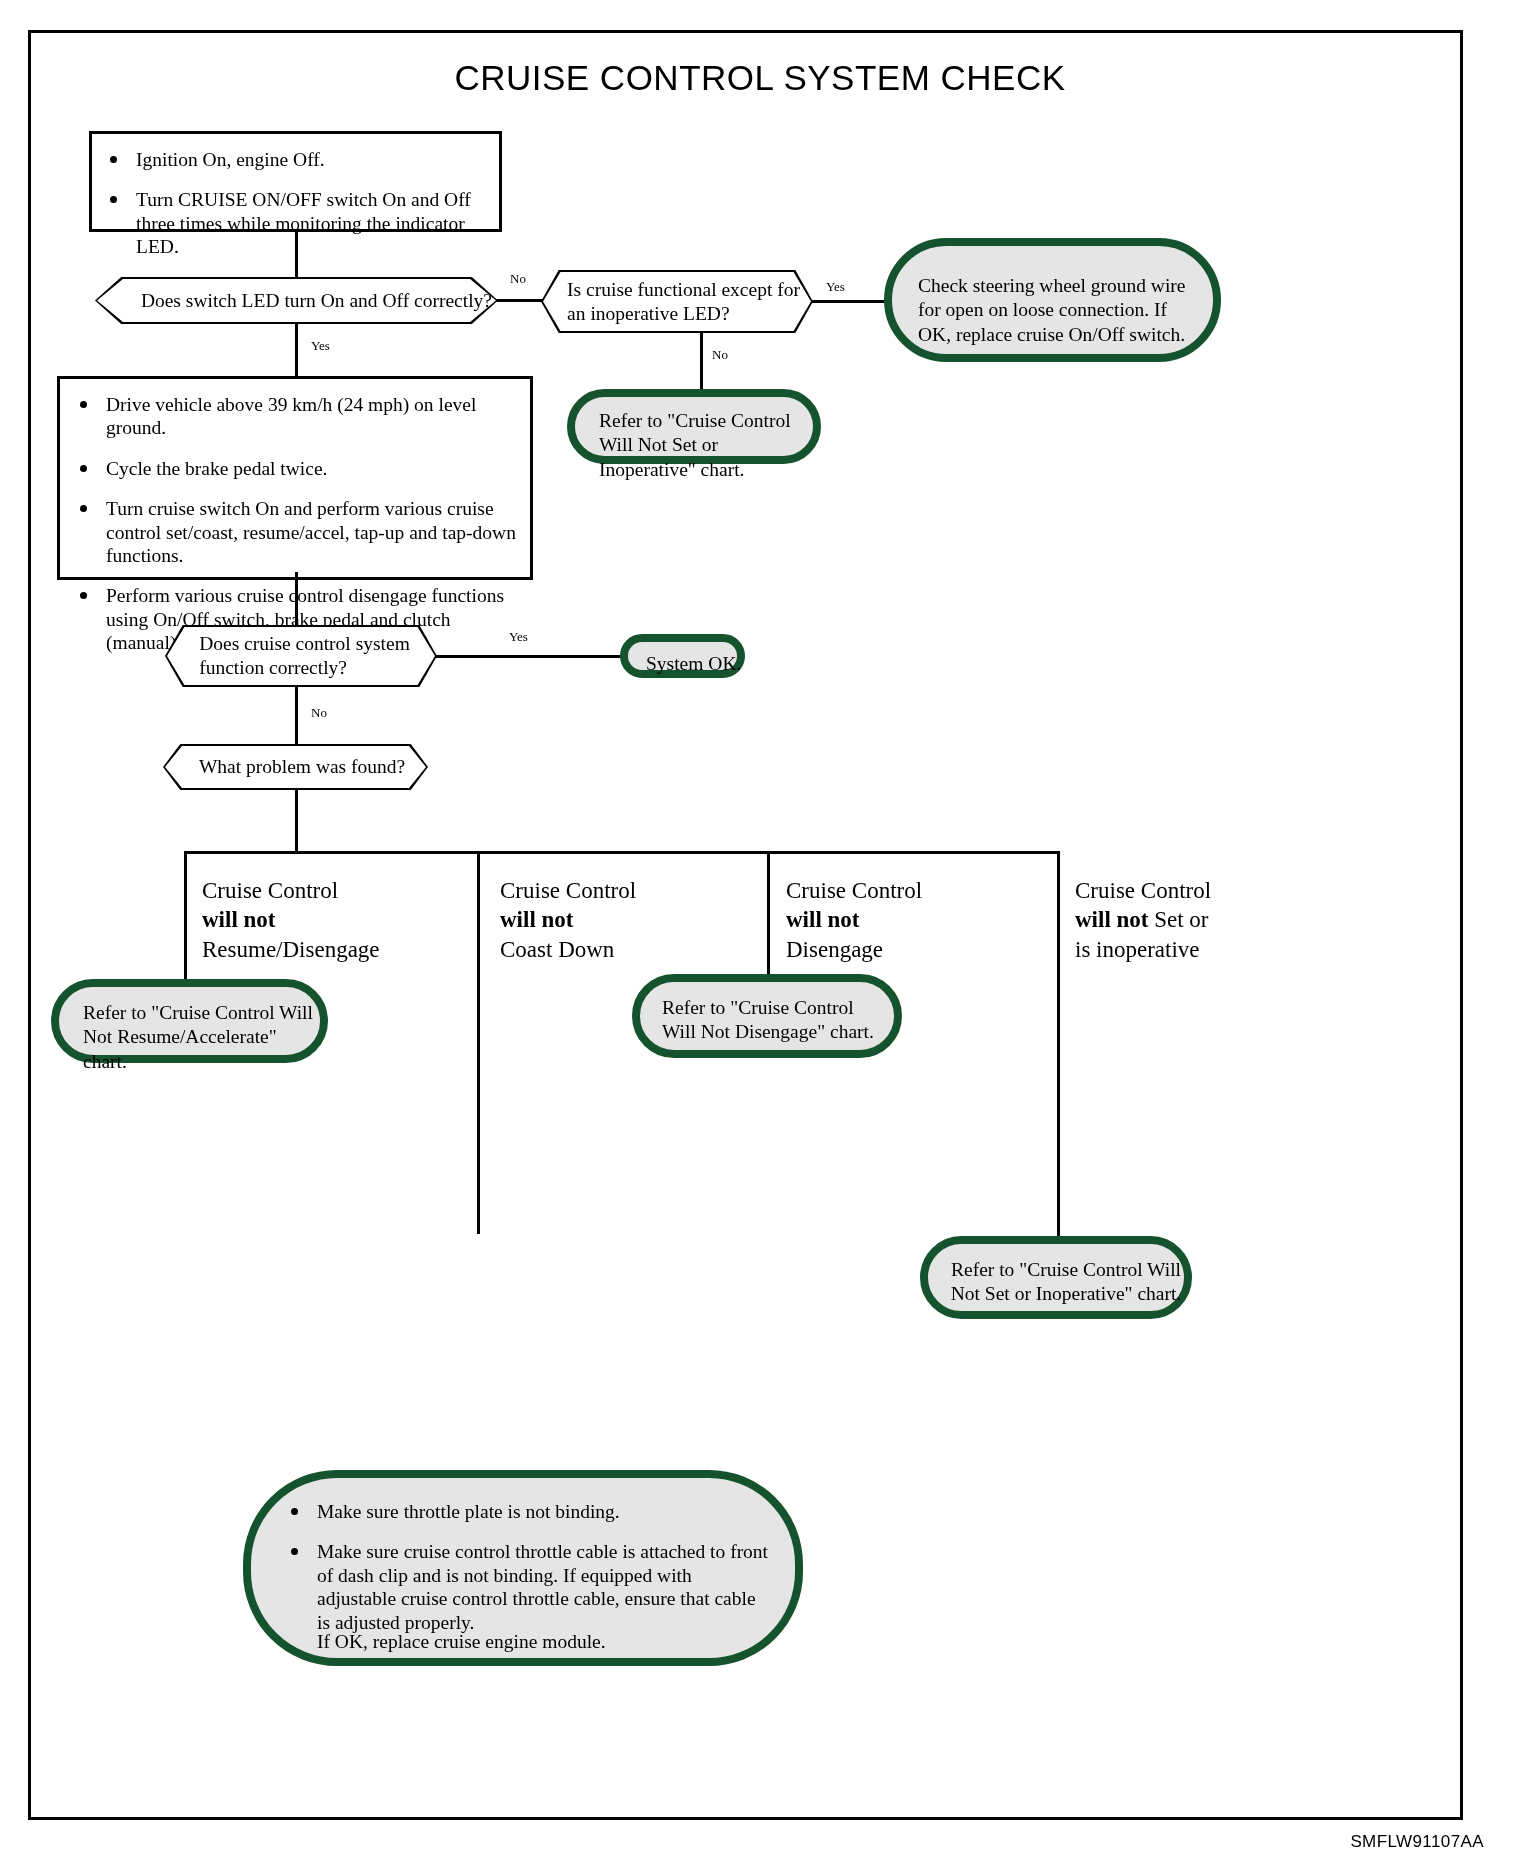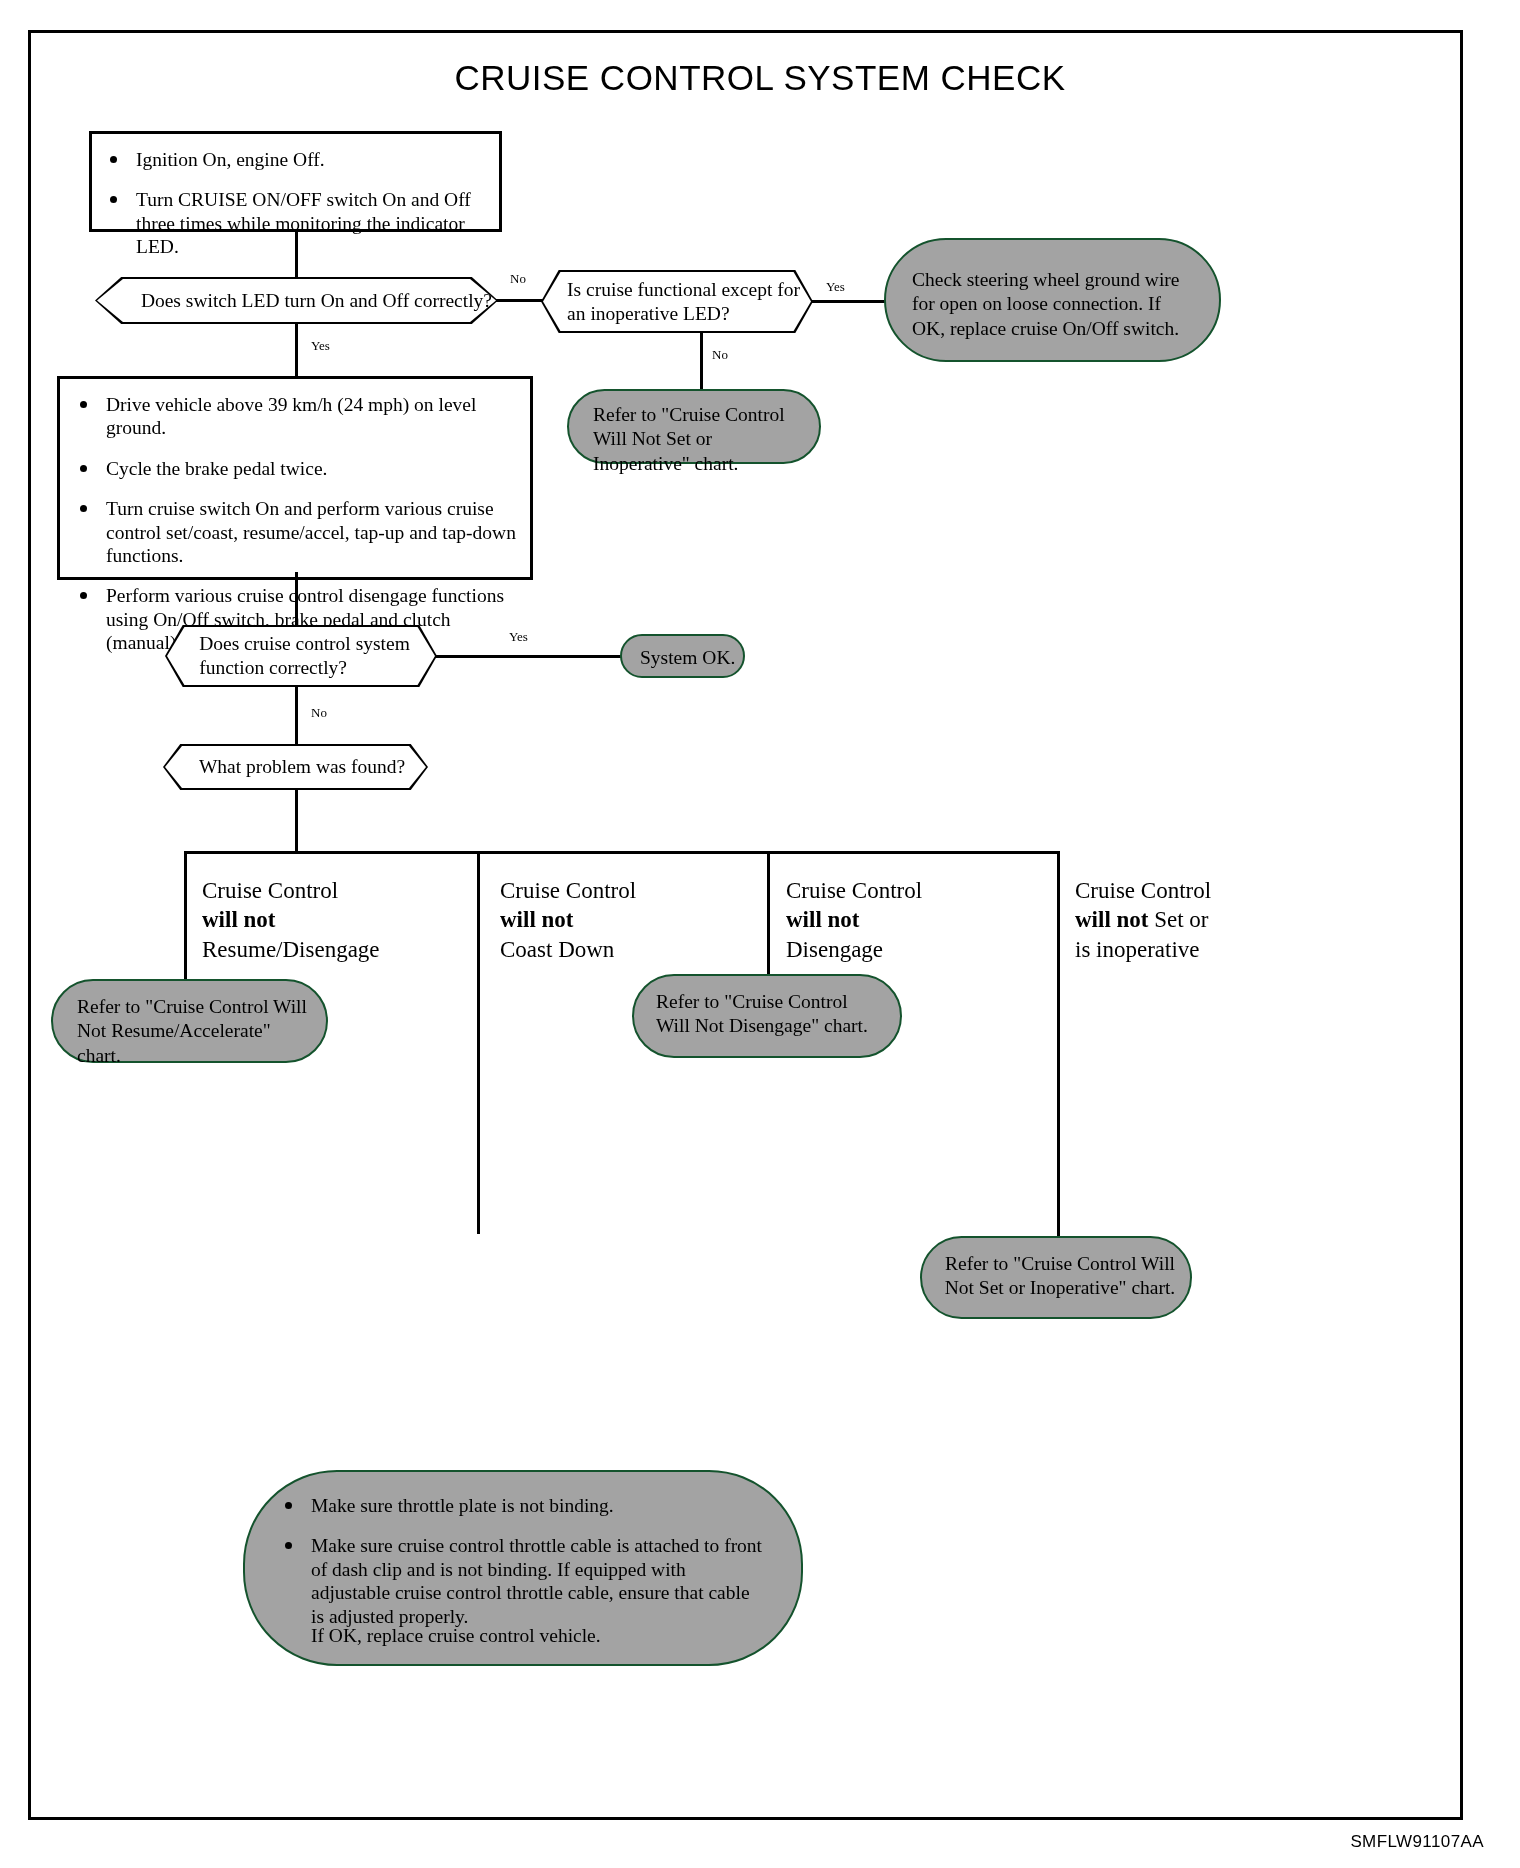--- a/index.html
+++ b/index.html
@@ -43,22 +43,22 @@
   
   .rect-box {
     position: absolute;
     border: 3px solid #000;
     background: #fff;
     box-sizing: border-box;
     text-decoration: underline;
   }
   .round-box {
     position: absolute;
-    border: 2px solid #14532d;
-    background: #a3a3a3;
+    border: 8px solid #14532d;
+    background: #e5e5e5;
     box-sizing: border-box;
     border-radius: 46px;
   }
   .hex {
     position: absolute;
     background: #000;
     box-sizing: border-box;
     clip-path: polygon(0% 50%, 6.5% 0%, 93.5% 0%, 100% 50%, 93.5% 100%, 6.5% 100%);
   }
   .hex > .hex-inner {
@@ -283,18 +283,18 @@
     <ul class="blist" style="left:32px; top:22px; width:490px;">
       <li>
         <span class="dot"></span>
         <span>Make sure throttle plate is not binding.</span>
       </li>
       <li>
         <span class="dot"></span>
         <span>Make sure cruise control throttle cable is attached to front of dash clip and is not binding. If equipped with adjustable cruise control throttle cable, ensure that cable is adjusted properly.</span>
       </li>
     </ul>
-    <div class="plain-line" style="position:absolute; left:32px; top:152px; width:490px;">If OK, replace cruise control vehicle.</div>
+    <div class="plain-line" style="position:absolute; left:32px; top:152px; width:490px;">If OK, replace cruise engine module.</div>
   </div>
 
   <div class="footer-code">SMFLW91107AA</div>
 
 </div>
 
 </body></html>

